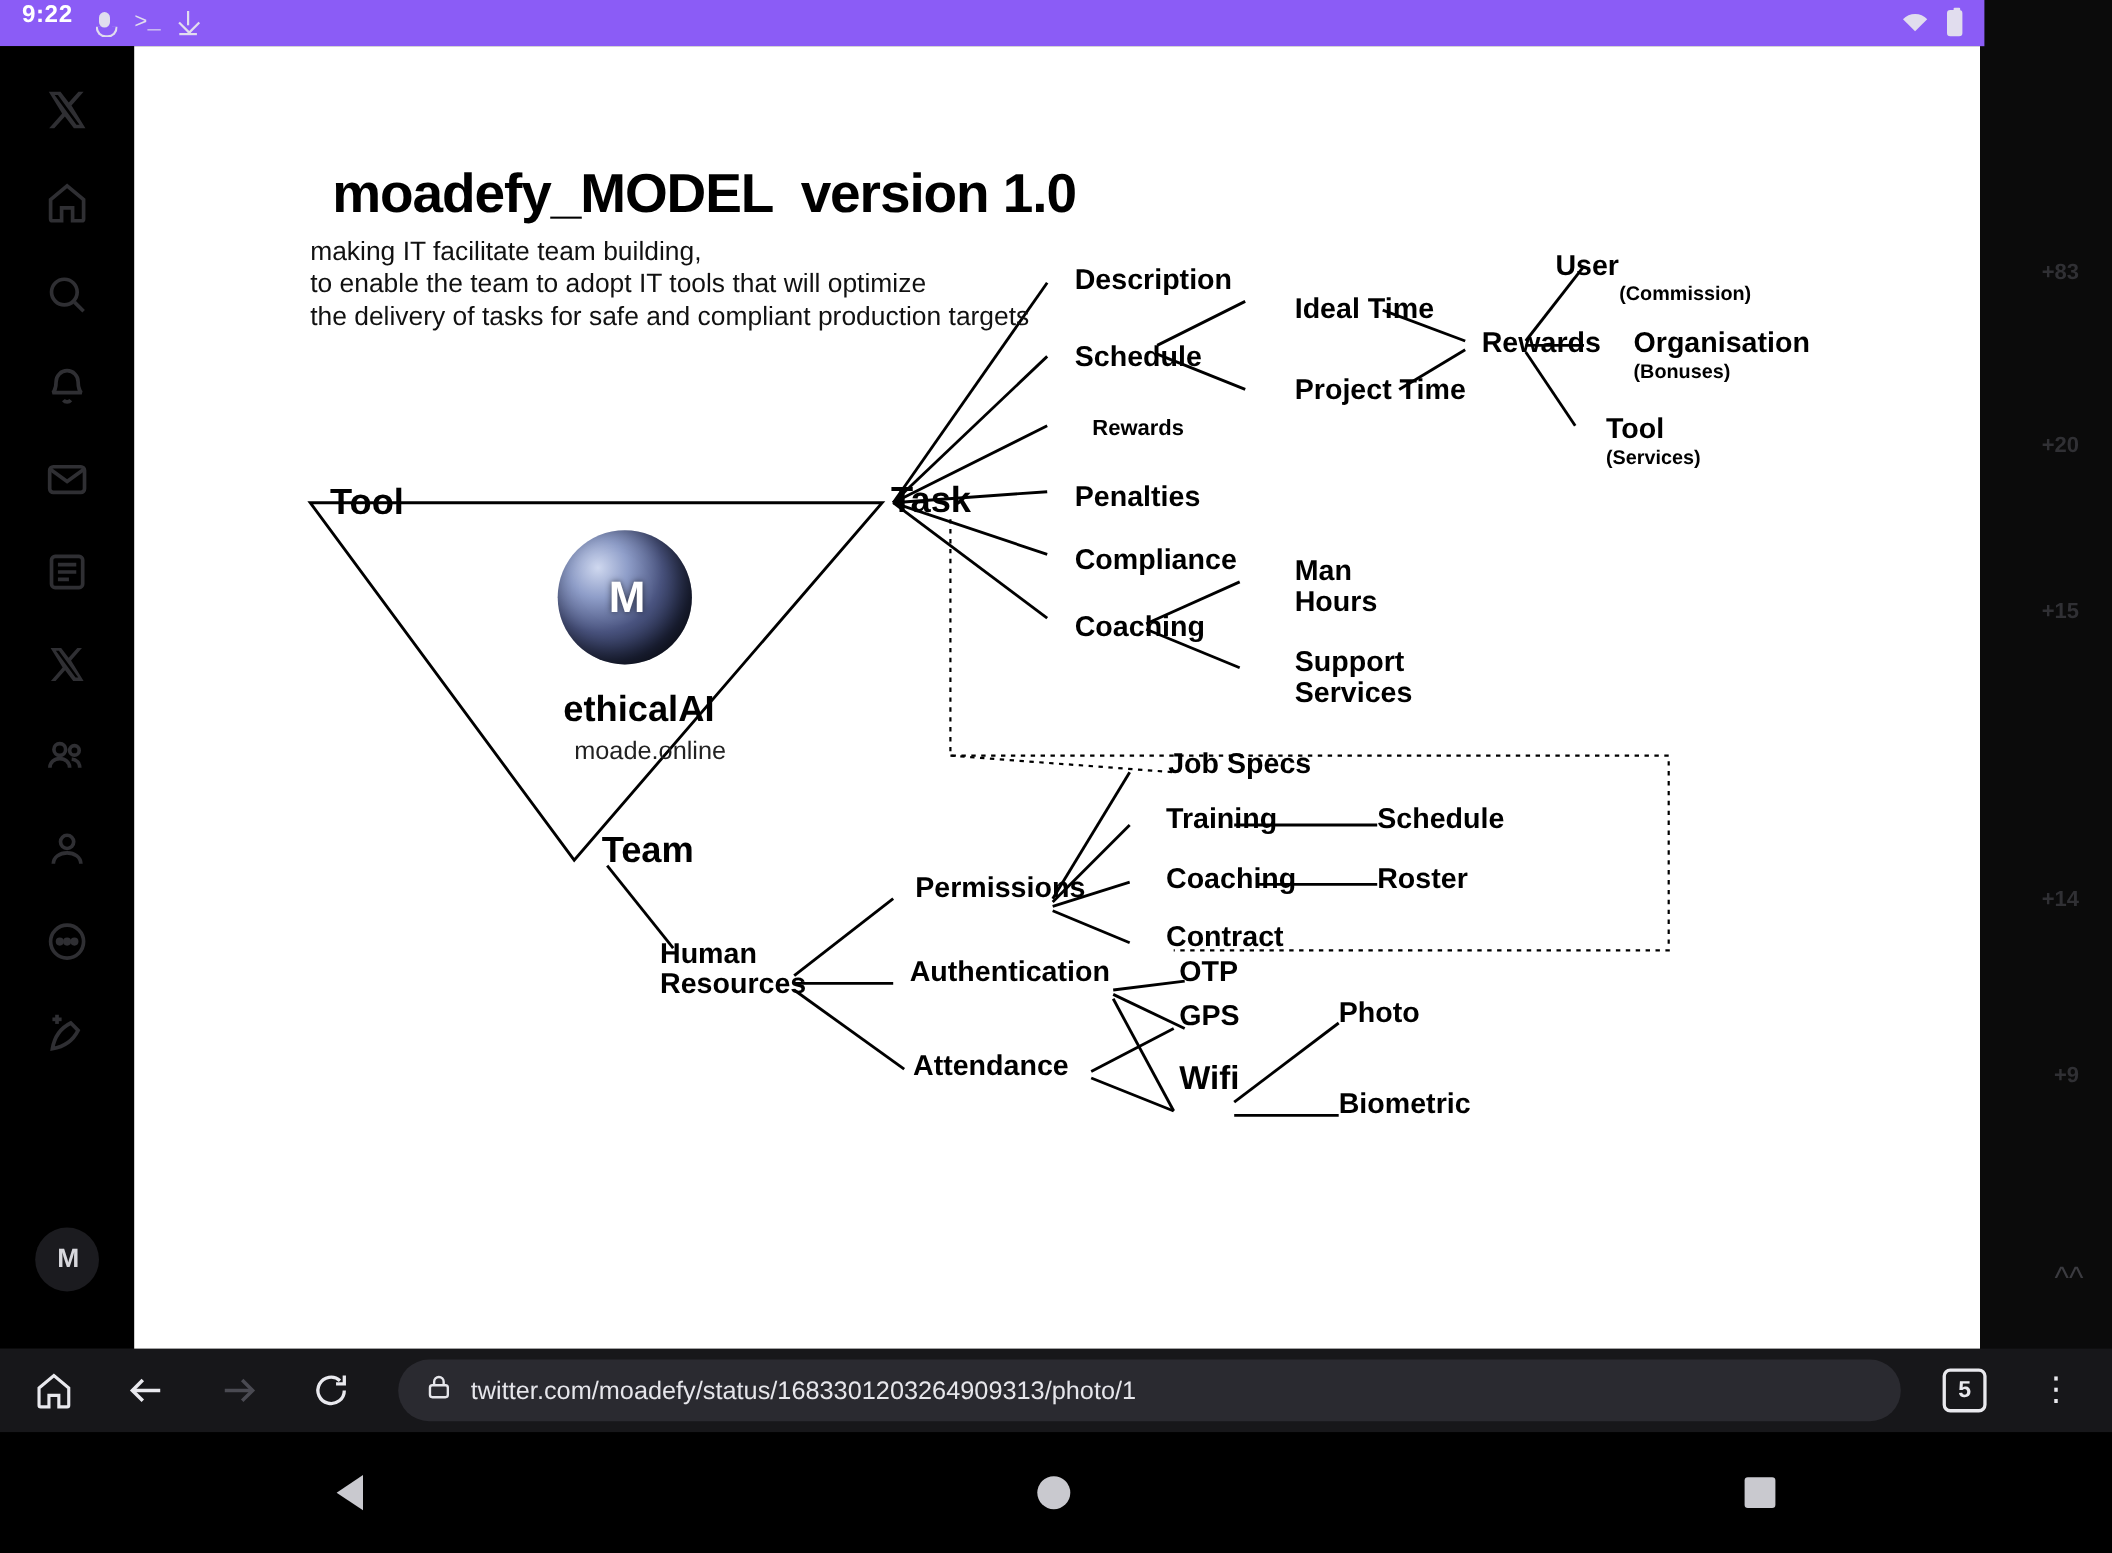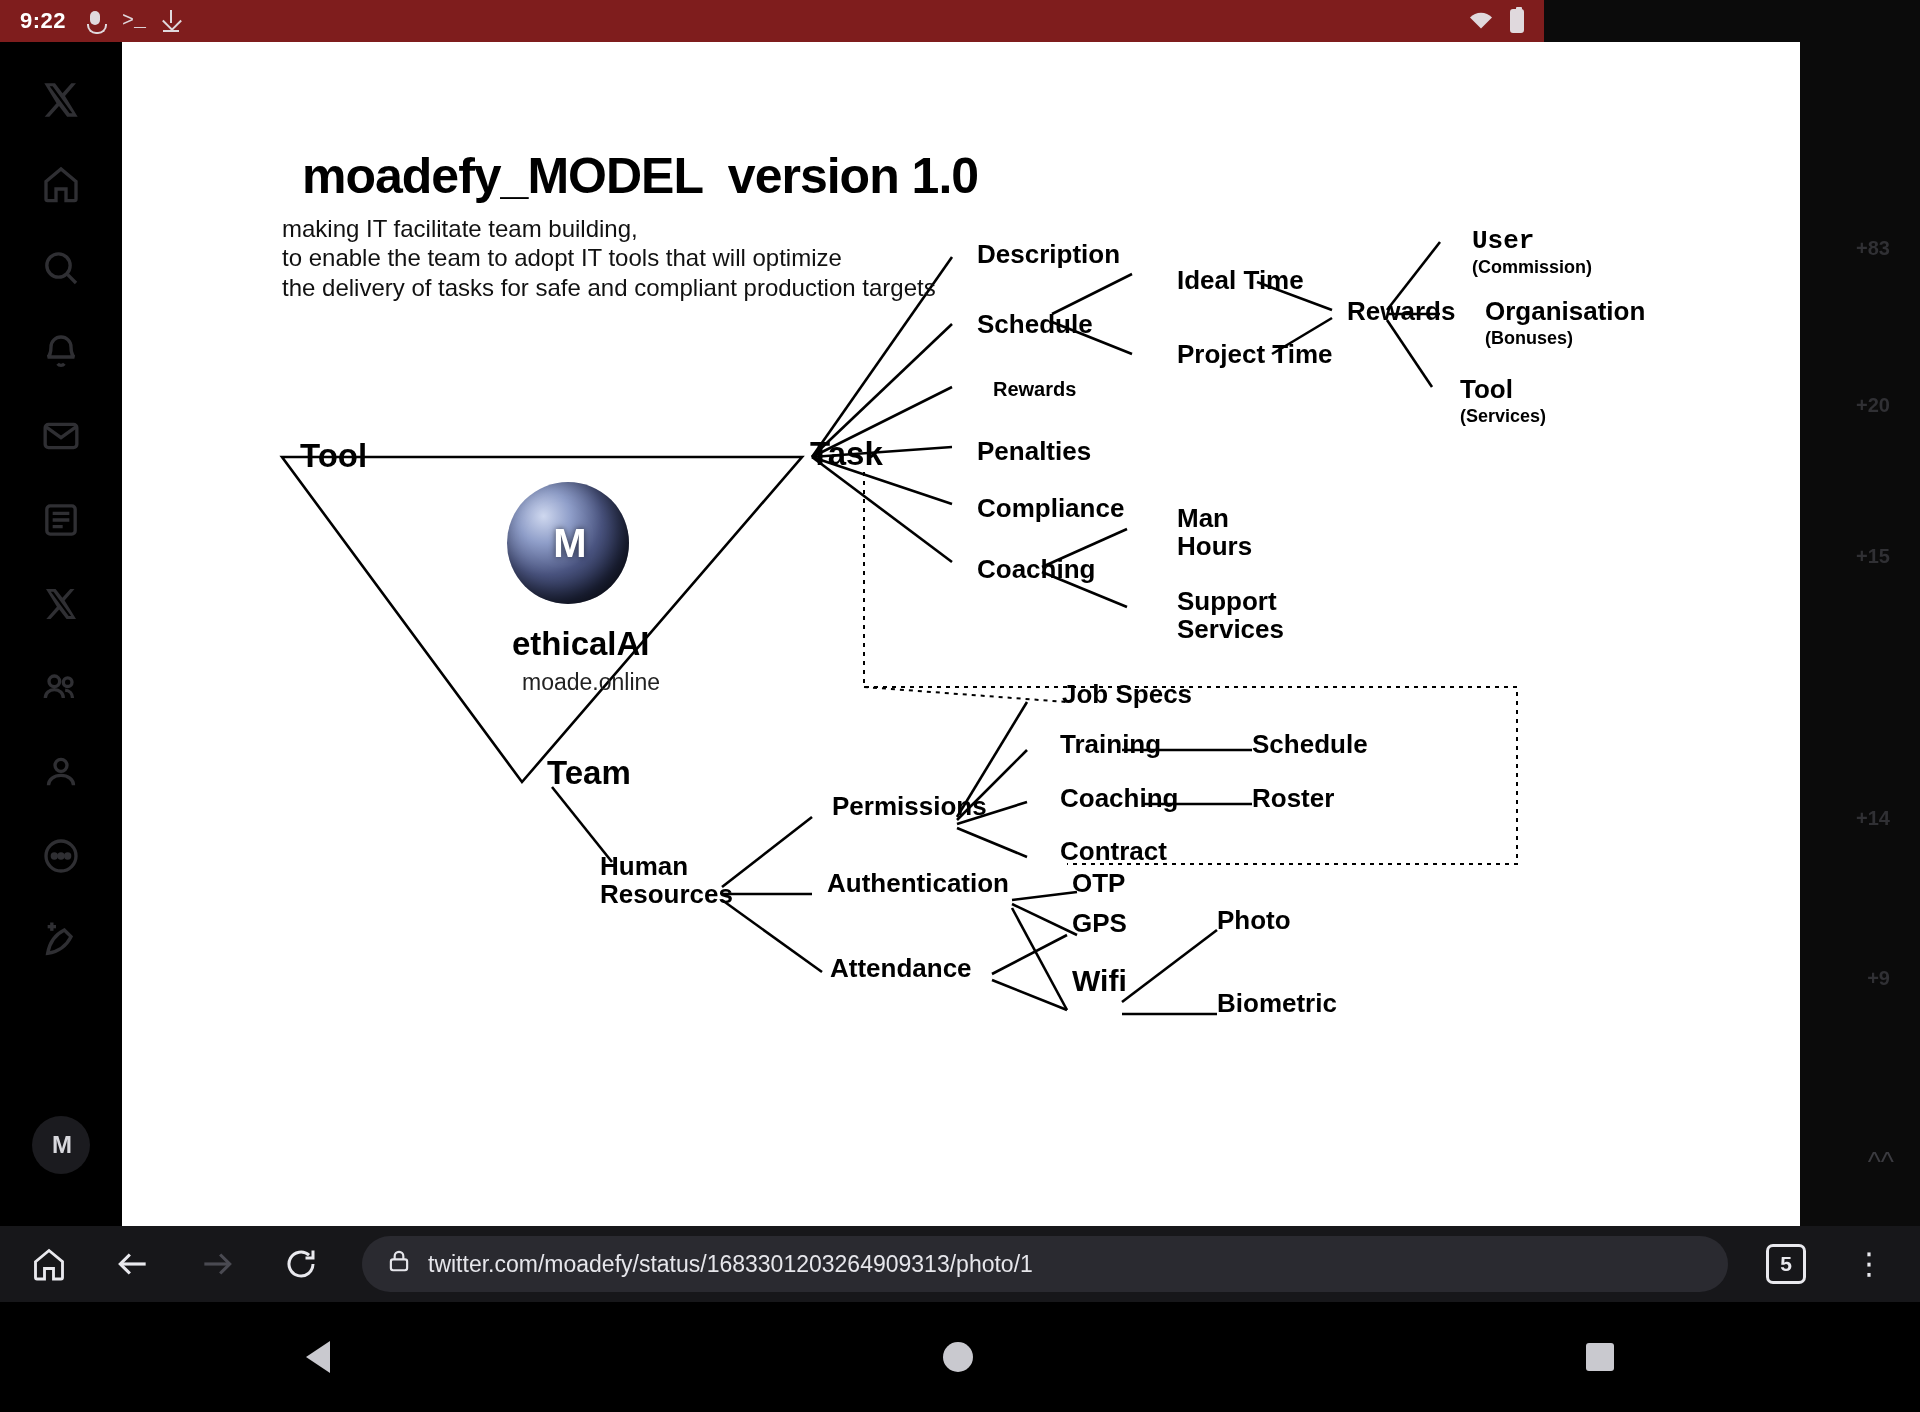--- a/index.html
+++ b/index.html
@@ -6,22 +6,22 @@
   html, body {
     width: 1920px; height: 1412px;
     background: #000;
     font-family: "Liberation Sans", sans-serif;
     overflow: hidden;
   }
   #root { position: relative; width: 1920px; height: 1412px; background: #0b0b0b; }
 
   
   .statusbar {
-    position: absolute; left: 0; top: 0; width: 1544px; height: 42px;
-    background: #7f1d1d; color: #fff; display: flex; align-items: center;
+    position: absolute; left: 0; top: 0; width: 1804px; height: 42px;
+    background: #8b5cf6; color: #fff; display: flex; 
     padding: 0 20px;
   }
   .statusbar .time { font-size: 22px; font-weight: 700; letter-spacing: .5px; }
   .statusbar .sb-icons-left { display: flex; align-items: center; gap: 16px; margin-left: 18px; }
   .statusbar .sb-icons-right { margin-left: auto; display: flex; align-items: center; gap: 16px; }
   .sb-ic { width: 22px; height: 24px; display: inline-block; position: relative; opacity: .92; }
 
   
   .ic-mic::before { content: ""; position: absolute; left: 6px; top: 2px; width: 10px; height: 14px; border-radius: 5px; background: #e9e9ee; }
   .ic-mic::after { content: ""; position: absolute; left: 3px; top: 15px; width: 16px; height: 8px; border-bottom: 2px solid #e9e9ee; border-left: 2px solid #e9e9ee; border-right: 2px solid #e9e9ee; border-radius: 0 0 9px 9px; }
@@ -287,21 +287,21 @@
       <div class="lbl" style="left:178px; top:396px; font-size:33px;">Tool</div>
       <div class="lbl" style="left:688px; top:394px; font-size:33px;">Task</div>
       <div class="lbl" style="left:425px; top:713px; font-size:33px;">Team</div>
 
       <div class="lbl" style="left:855px; top:198px; font-size:26px;">Description</div>
       <div class="lbl" style="left:855px; top:268px; font-size:26px;">Schedule</div>
       <div class="lbl" style="left:1055px; top:224px; font-size:26px;">Ideal Time</div>
       <div class="lbl" style="left:1055px; top:298px; font-size:26px;">Project Time</div>
       <div class="lbl" style="left:1225px; top:255px; font-size:26px;">Rewards</div>
 
-      <div class="lbl" style="left:1350px; top:185px; font-size:26px;font-family:Liberation Mono, monospace;">User</div>
+      <div class="lbl" style="left:1292px; top:185px; font-size:26px;">User</div>
       <div class="lbl sm" style="left:1350px; top:216px;">(Commission)</div>
       <div class="lbl" style="left:1363px; top:255px; font-size:26px;">Organisation</div>
       <div class="lbl sm" style="left:1363px; top:287px;">(Bonuses)</div>
       <div class="lbl" style="left:1338px; top:333px; font-size:26px;">Tool</div>
       <div class="lbl sm" style="left:1338px; top:365px;">(Services)</div>
 
       <div class="lbl" style="left:855px; top:337px; font-size:20px;margin-left:16px;">Rewards</div>
       <div class="lbl" style="left:855px; top:395px; font-size:26px;">Penalties</div>
       <div class="lbl" style="left:855px; top:452px; font-size:26px;">Compliance</div>
       <div class="lbl" style="left:855px; top:513px; font-size:26px;">Coaching</div>

